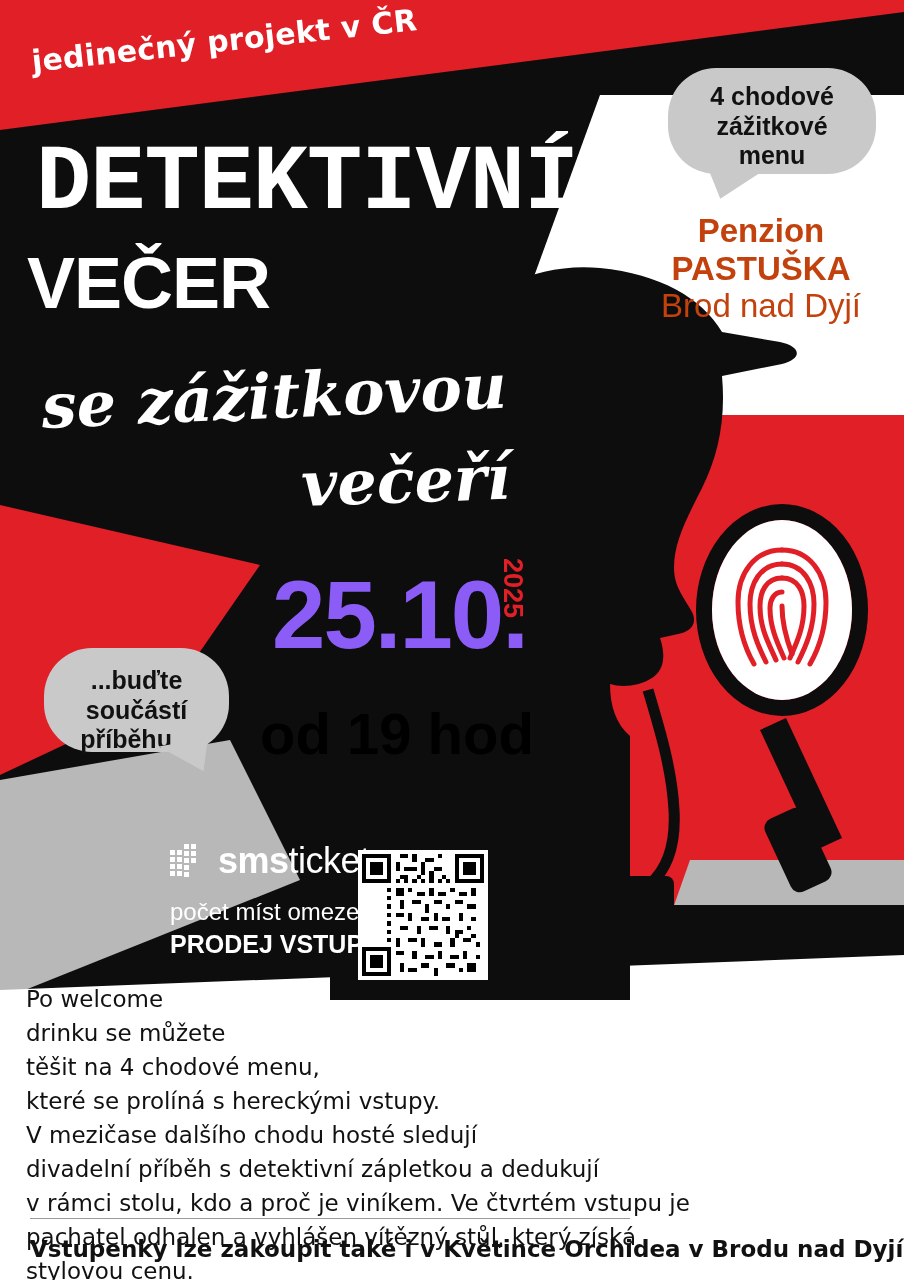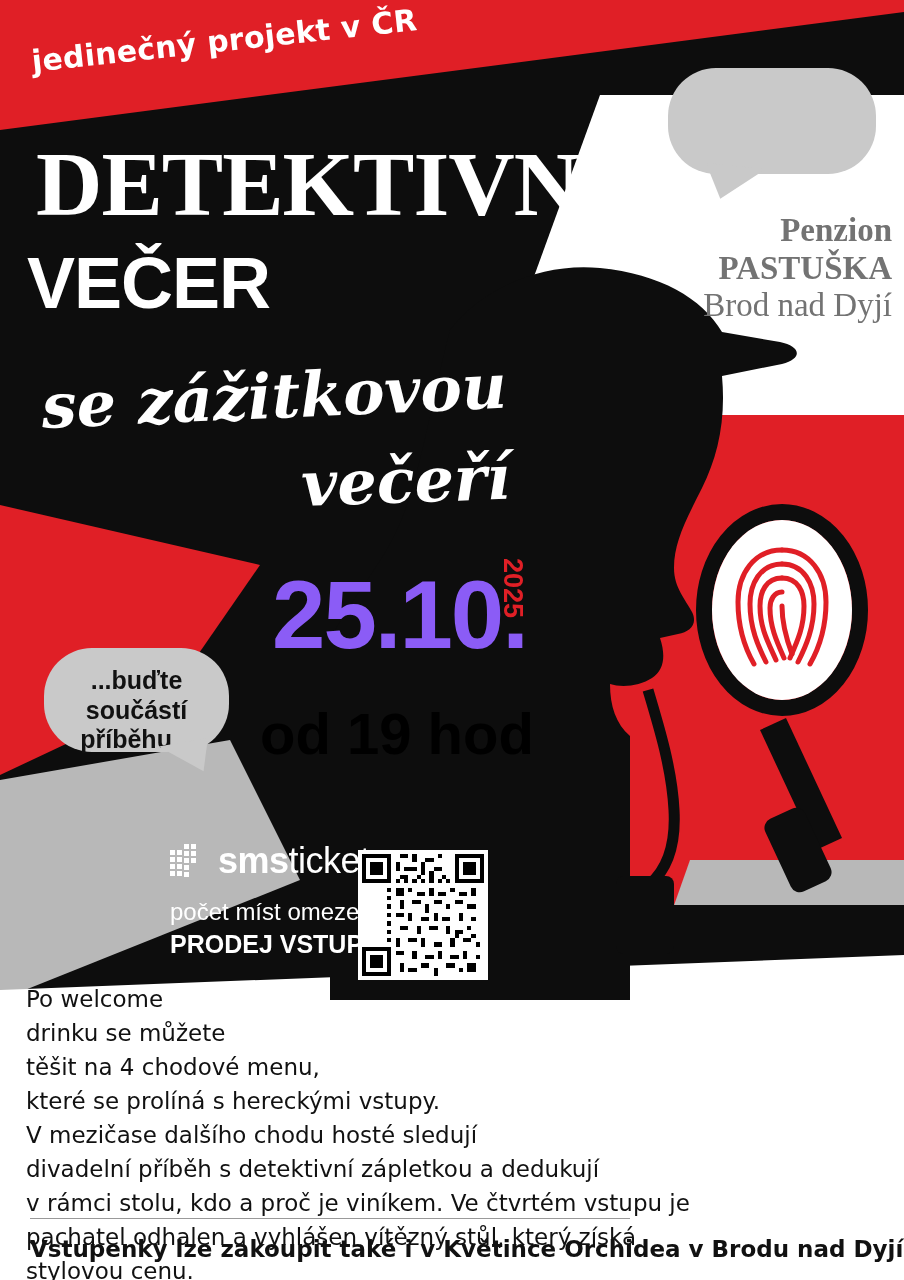--- a/index.html
+++ b/index.html
@@ -107,21 +107,21 @@
     white-space: nowrap;
   }
   .title-1 {
     position: absolute;
     left: 36px; top: 142px;
     color: #ffffff;
     font-size: 92px;
     line-height: 0.92;
     font-weight: 700;
     letter-spacing: -1px;
-    font-family: Liberation Serif, serif;
+    font-family: Liberation Mono, monospace;
     white-space: nowrap;
   }
   .title-2 {
     position: absolute;
     left: 27px; top: 250px;
     color: #ffffff;
     font-size: 72px;
     line-height: 0.92;
     font-weight: 700;
     letter-spacing: -1px;
@@ -194,26 +194,25 @@
     border-right: 10px solid transparent;
     border-top: 32px solid #c9c9c9;
     transform: rotate(-10deg);
   }
 
   
   .venue {
     position: absolute;
     left: 630px; top: 212px;
     width: 262px;
-    color: #737373;
-    text-align: right;
+    color: #c2410c;
+    text-align: center;
     font-weight: 700;
     font-size: 33px;
     line-height: 1.14;
-    font-family: Liberation Serif, serif;
   }
   .venue .line3 { font-weight: 400; }
   .venue .web {
     font-size: 29px;
     font-weight: 700;
     margin-top: 2px;
   }
 
   
   .date-main {
@@ -369,20 +368,23 @@
   </div>
 
   <div class="tagline-top">jedinečný projekt v ČR</div>
 
   <div class="title-1">DETEKTIVNÍ</div>
   <div class="title-2">VEČER</div>
   <div class="script-1">se zážitkovou</div>
   <div class="script-2">večeří</div>
 
   <div class="bubble bubble-menu">
+    <span style="white-space:pre-line;">4 chodové
+zážitkové
+menu</span>
     <span class="tail"></span>
   </div>
   <div class="bubble bubble-story">
     <span style="white-space:pre-line;">...buďte
 součástí
 příběhu...</span>
     <span class="tail"></span>
   </div>
 
   <div class="venue">

